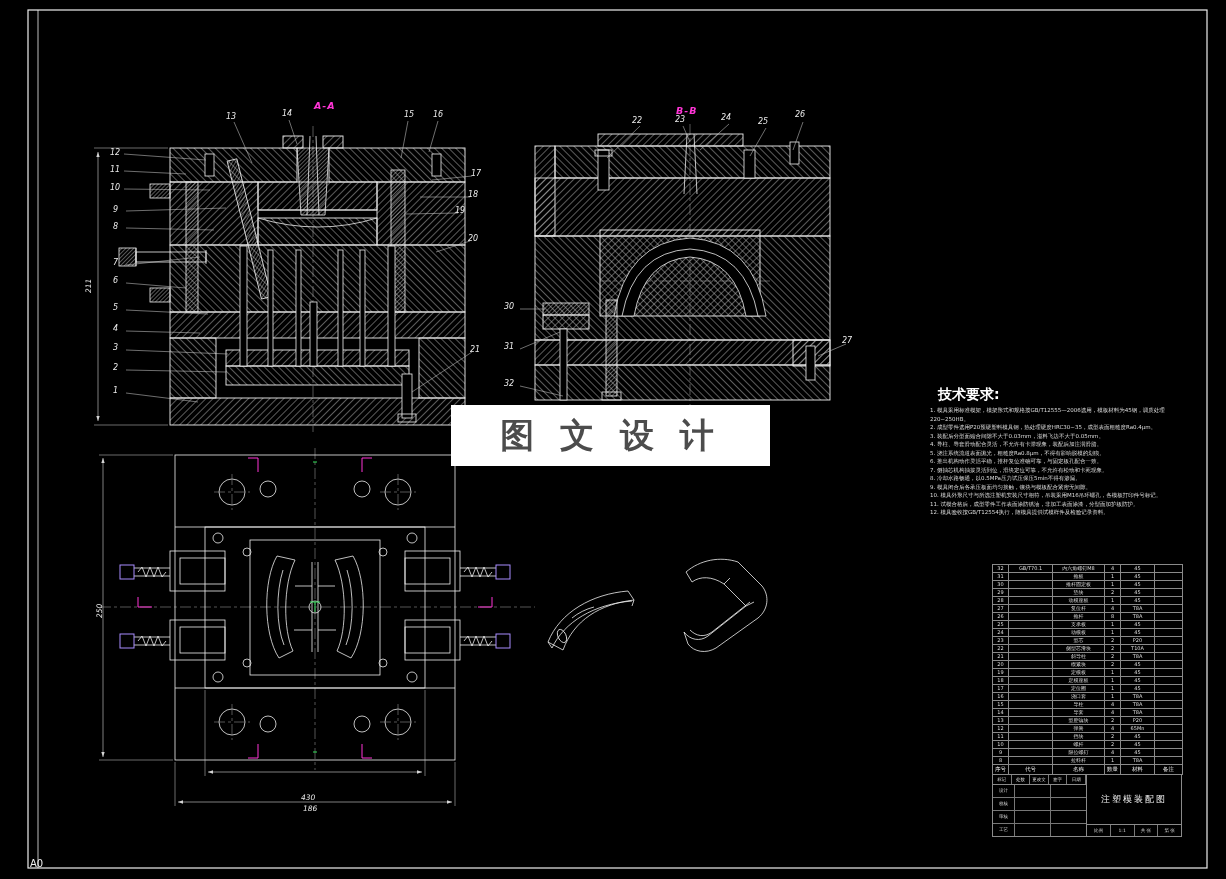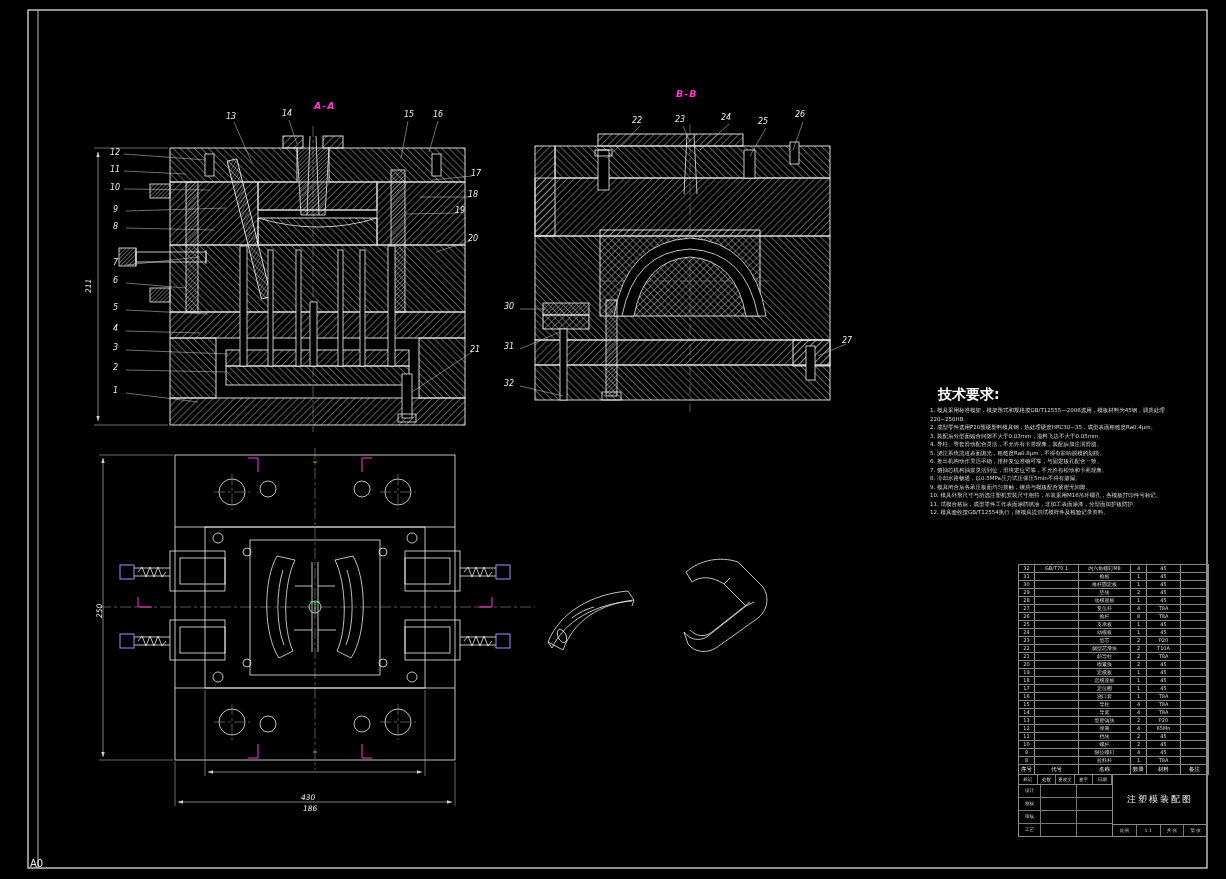--- a/index.html
+++ b/index.html
@@ -10,21 +10,21 @@
 .co{font-size:8px;font-style:italic;color:#ececec}
 .dim{font-size:7.5px;font-style:italic;color:#ececec}
 .vdim{transform:rotate(-90deg);transform-origin:0 0}
 .seclabel{font-size:9.5px;font-weight:bold;font-style:italic;color:#ff35d6;letter-spacing:1px}
 .a0{font-size:10px;color:#eee}
 .watermark{position:absolute;left:451px;top:405px;width:319px;height:61px;background:#fff;display:flex;align-items:center;justify-content:center}
 .watermark span{font-family:"DejaVu Serif","Liberation Serif",serif;font-weight:bold;font-size:34px;color:#4c4c4c;letter-spacing:7px}
 .tech{position:absolute;left:930px;top:386px;width:268px}
 .tech h3{margin:0 0 2px 8px;font-size:14px;color:#fff}
 .tech-line{font-size:5.5px;line-height:1.55;color:#dcdcdc}
-.bom{position:absolute;left:1018px;top:564px;width:190px}
+.bom{position:absolute;left:992px;top:564px;width:190px}
 .bom table{border-collapse:collapse;table-layout:fixed;width:100%}
 .bom td,.bom th{border:1px solid #8a8a8a;font-size:5px;font-weight:normal;color:#ddd;height:8px;line-height:7px;padding:0 1px;overflow:hidden;white-space:nowrap;text-align:center}
 .bom .hdr th{font-size:5.5px;height:10px;line-height:9px;color:#eee}
 .tb{display:flex;border:1px solid #8a8a8a;border-top:none;height:62px;font-size:4.5px;color:#ddd}
 .tb-l{width:94px;display:flex;flex-direction:column;border-right:1px solid #8a8a8a}
 .tb-markrow{display:flex;height:10px;border-bottom:1px solid #8a8a8a}
 .tb-markrow span{flex:1;border-right:1px solid #777;text-align:center;line-height:9px;overflow:hidden}
 .tb-sign{display:flex;flex:1;border-bottom:1px solid #777}
 .tb-sign:last-child{border-bottom:none}
 .tb-sign .lab{width:22px;border-right:1px solid #777;text-align:center;line-height:12px}
@@ -232,37 +232,40 @@
 <span class="co" style="left:113px;top:343px">3</span>
 <span class="co" style="left:113px;top:363px">2</span>
 <span class="co" style="left:113px;top:386px">1</span>
 <span class="co" style="left:471px;top:169px">17</span>
 <span class="co" style="left:468px;top:190px">18</span>
 <span class="co" style="left:455px;top:206px">19</span>
 <span class="co" style="left:468px;top:234px">20</span>
 <span class="co" style="left:470px;top:345px">21</span>
 <span class="dim vdim" style="left:84px;top:293px">211</span>
 
-<span class="seclabel" style="left:676px;top:88px">B-B</span>
+<span class="seclabel" style="left:676px;top:105px">B-B</span>
 <span class="co" style="left:632px;top:116px">22</span>
 <span class="co" style="left:675px;top:115px">23</span>
 <span class="co" style="left:721px;top:113px">24</span>
 <span class="co" style="left:758px;top:117px">25</span>
 <span class="co" style="left:795px;top:110px">26</span>
 <span class="co" style="left:842px;top:336px">27</span>
 <span class="co" style="left:504px;top:302px">30</span>
 <span class="co" style="left:504px;top:342px">31</span>
 <span class="co" style="left:504px;top:379px">32</span>
 
 <span class="dim" style="left:303px;top:804px">186</span>
 <span class="dim" style="left:301px;top:793px">430</span>
 <span class="dim vdim" style="left:95px;top:618px">250</span>
 
 <span class="a0" style="left:30px;top:858px">A0</span>
 
+<div class="watermark">
+  <span>图 文 设 计</span>
+</div>
 
 <div class="tech">
   <h3>技术要求:</h3>
   <div class="tech-items">
 
   <div class="tech-line">1. 模具采用标准模架，模架形式和规格按GB/T12555—2006选用，模板材料为45钢，调质处理220~250HB。</div>
         <div class="tech-line">2. 成型零件选用P20预硬塑料模具钢，热处理硬度HRC30~35，成型表面粗糙度Ra0.4μm。</div>
         <div class="tech-line">3. 装配后分型面贴合间隙不大于0.03mm，溢料飞边不大于0.05mm。</div>
         <div class="tech-line">4. 导柱、导套滑动配合灵活，不允许有卡滞现象，装配后加注润滑脂。</div>
         <div class="tech-line">5. 浇注系统流道表面抛光，粗糙度Ra0.8μm，不得有影响脱模的划痕。</div>

